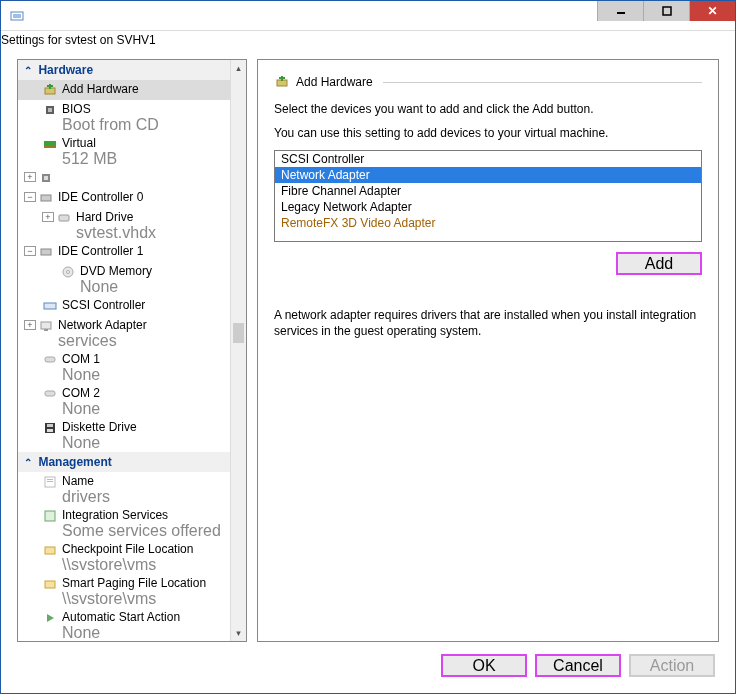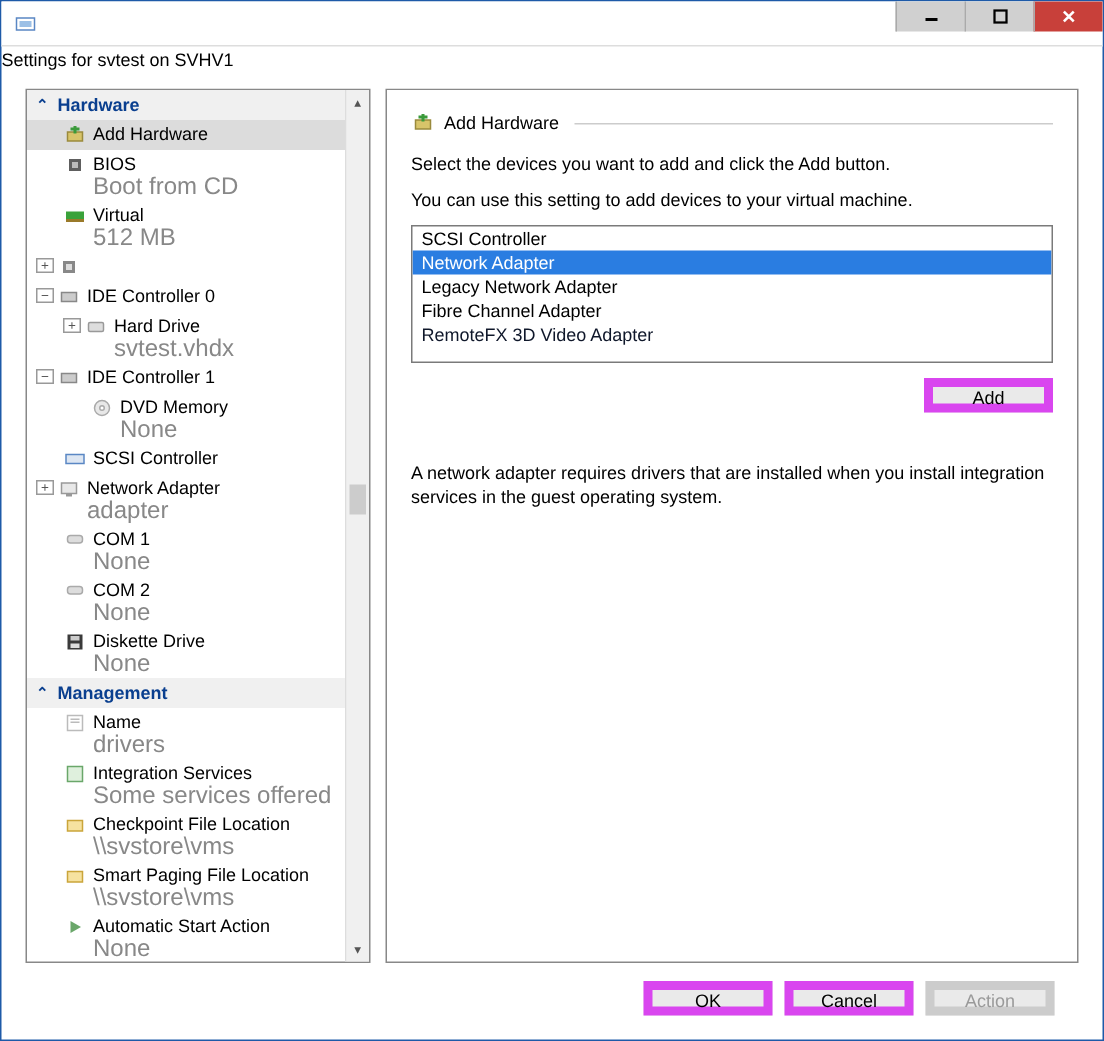--- a/index.html
+++ b/index.html
@@ -193,41 +193,41 @@
   }
   .device-item {
     padding:1px 6px;
     cursor:default;
   }
   .device-item.selected {
     background:#2a7de1;
     color:#fff;
   }
   .device-item.disabled {
-    color:#0f172a;
+    color:#a16207;
   }
   .add-row {
     display:flex;
     justify-content:flex-end;
     margin:10px 0 14px 0;
   }
   .btn {
     min-width:86px;
     height:23px;
-    border:6px solid #d946ef;
+    border:2px solid #d946ef;
     background:#eaeaea;
     padding:0 14px;
     font-family:inherit;
-    font-size:12px;
+    font-size:16px;
     cursor:default;
   }
   .hint-text { line-height:1.3;margin-top:33px; }
   
   .footer {
-    padding:12px 32px 16px 0;
+    padding:12px 20px 16px 0;
     display:flex;
     justify-content:flex-end;
     gap:8px;
   }
   .btn.disabled { color:#9a9a9a; border-color:#ccc; }
 </style>
 </head>
 <body>
 
 <div class="titlebar">
@@ -378,21 +378,21 @@
         <div class="tree-row">
           <span class="expander">+</span>
           <span class="icon">
               <svg width="14" height="14">
                 <rect x="2" y="3" width="10" height="7" fill="#e8e8e8" stroke="#999"></rect>
                 <rect x="5" y="10" width="4" height="2" fill="#999"></rect>
               </svg>
             </span>
           <span class="labels">
             <span class="lbl">Network Adapter</span>
-            <span class="sub">adapter</span>
+            <span class="sub">services</span>
           </span>
         </div>
 
         <div class="tree-row child">
           <span class="icon">
               <svg width="14" height="14">
                 <rect x="2" y="4" width="10" height="5" rx="2" fill="#ddd" stroke="#aaa"></rect>
               </svg>
             </span>
           <span class="labels">
@@ -511,22 +511,22 @@
           </svg>
       </span>
       <span class="dh-title">Add Hardware</span>
       <span class="dh-line"></span>
     </div>
     <div class="detail-text">Select the devices you want to add and click the Add button.</div>
     <div class="detail-text">You can use this setting to add devices to your virtual machine.</div>
     <div class="device-list" id="device-list">
         <div class="device-item">SCSI Controller</div>
         <div class="device-item selected">Network Adapter</div>
+        <div class="device-item">Fibre Channel Adapter</div>
         <div class="device-item">Legacy Network Adapter</div>
-        <div class="device-item">Fibre Channel Adapter</div>
         <div class="device-item disabled">RemoteFX 3D Video Adapter</div>
       </div>
     <div class="add-row">
       <button class="btn">Add</button>
     </div>
     <div class="hint-text">A network adapter requires drivers that are installed when you install integration services in the guest operating system.</div>
   </div>
 </div>
 
 <div class="footer">

